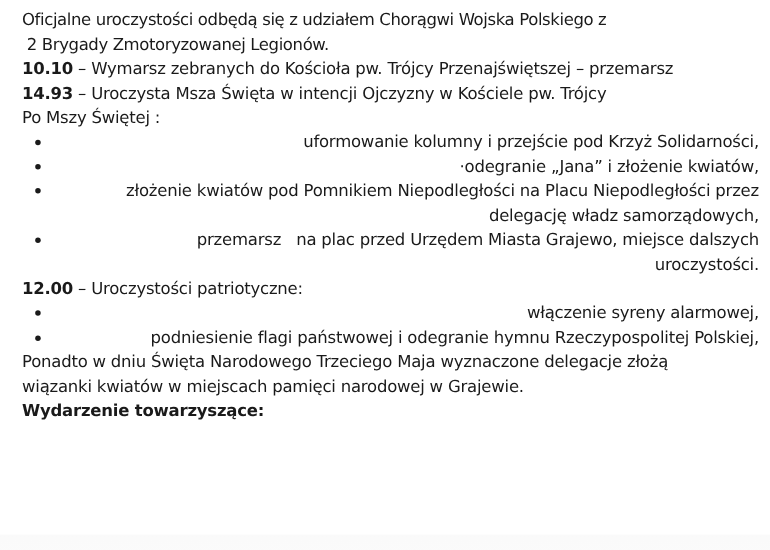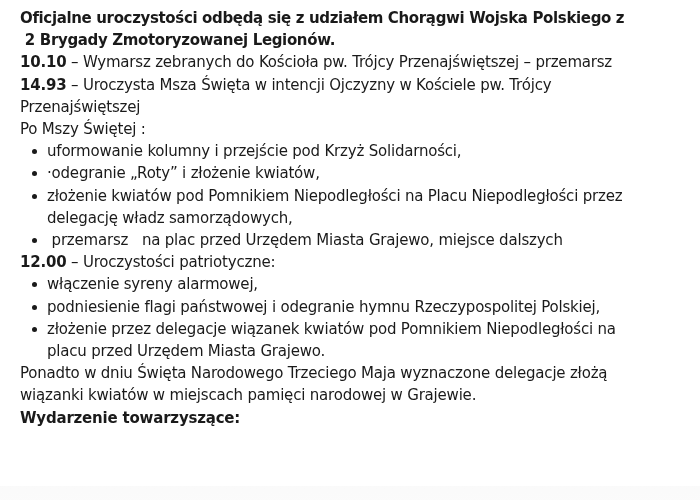--- a/index.html
+++ b/index.html
@@ -22,26 +22,27 @@
     left: 20px;
     top: 7px;
     width: 670px;
     line-height: 22.2px;
   }
   .line {
     white-space: nowrap;
     display: block;
   }
   .bold { font-weight: bold; }
-  .intro { font-weight: bold; letter-spacing: -0.35px; }
+  .intro { font-weight: normal; letter-spacing: -0.35px; }
   .time { font-weight: bold; }
   ul {
     list-style: none;
     margin: 0;
     padding: 0;
+    text-align: right;
   }
   ul li {
     position: relative;
     padding-left: 27px;
   }
   ul li .bullet {
     position: absolute;
     left: 12px;
     top: 9px;
     width: 5px;
@@ -67,60 +68,55 @@
 
 <div class="doc">
 
   <span class="line intro">Oficjalne uroczystości odbędą się z udziałem Chorągwi Wojska Polskiego z</span>
   <span class="line intro" style="white-space:pre;"> 2 Brygady Zmotoryzowanej Legionów.</span>
 
 
   <span class="line"><span class="time">10.10</span><span> – Wymarsz zebranych do Kościoła pw. Trójcy Przenajświętszej – przemarsz</span></span>
 
   <span class="line"><span class="time">14.93</span><span> – Uroczysta Msza Święta w intencji Ojczyzny w Kościele pw. Trójcy</span></span>
-  <span class="line">Przenajświętszej</span>
 
   <span class="line">Po Mszy Świętej :</span>
 
   <ul>
     <li>
       <span class="bullet"></span>
       <span class="cont">uformowanie kolumny i przejście pod Krzyż Solidarności,</span>
     </li>
     <li>
       <span class="bullet"></span>
-      <span class="cont">·odegranie „Roty” i złożenie kwiatów,</span>
+      <span class="cont">·odegranie „Jana” i złożenie kwiatów,</span>
     </li>
     <li>
       <span class="bullet"></span>
       <span class="cont">złożenie kwiatów pod Pomnikiem Niepodległości na Placu Niepodległości przez</span>
       <span class="cont">delegację władz samorządowych,</span>
     </li>
     <li>
       <span class="bullet"></span>
       <span class="cont" style="white-space:pre;"> przemarsz   na plac przed Urzędem Miasta Grajewo, miejsce dalszych</span>
+      <span class="cont">uroczystości.</span>
     </li>
   </ul>
 
   <span class="line"><span class="time">12.00</span><span> – Uroczystości patriotyczne:</span></span>
 
   <ul>
     <li>
       <span class="bullet"></span>
       <span class="cont">włączenie syreny alarmowej,</span>
     </li>
     <li>
       <span class="bullet"></span>
       <span class="cont">podniesienie flagi państwowej i odegranie hymnu Rzeczypospolitej Polskiej,</span>
     </li>
-    <li>
-      <span class="bullet"></span>
-      <span class="cont">złożenie przez delegacje wiązanek kwiatów pod Pomnikiem Niepodległości na</span>
-      <span class="cont">placu przed Urzędem Miasta Grajewo.</span>
-    </li>
   </ul>
 
   <span class="line">Ponadto w dniu Święta Narodowego Trzeciego Maja wyznaczone delegacje złożą</span>
   <span class="line">wiązanki kwiatów w miejscach pamięci narodowej w Grajewie.</span>
 
   <span class="line bold">Wydarzenie towarzyszące:</span>
 
 </div>
 
 <div class="fade"></div>

